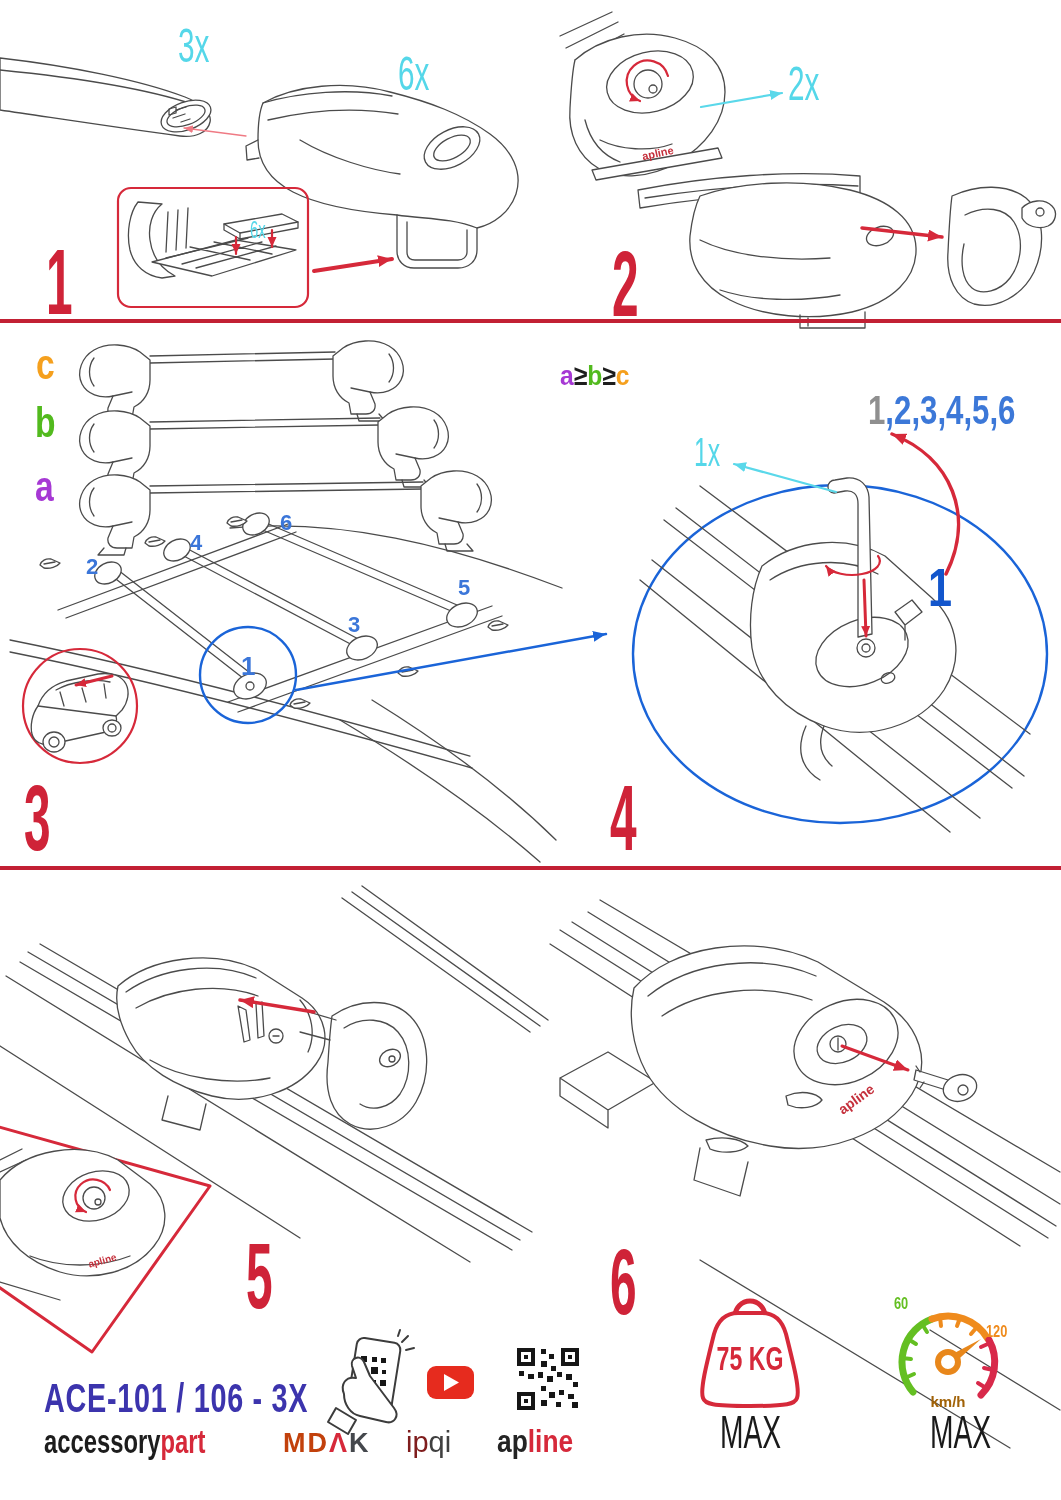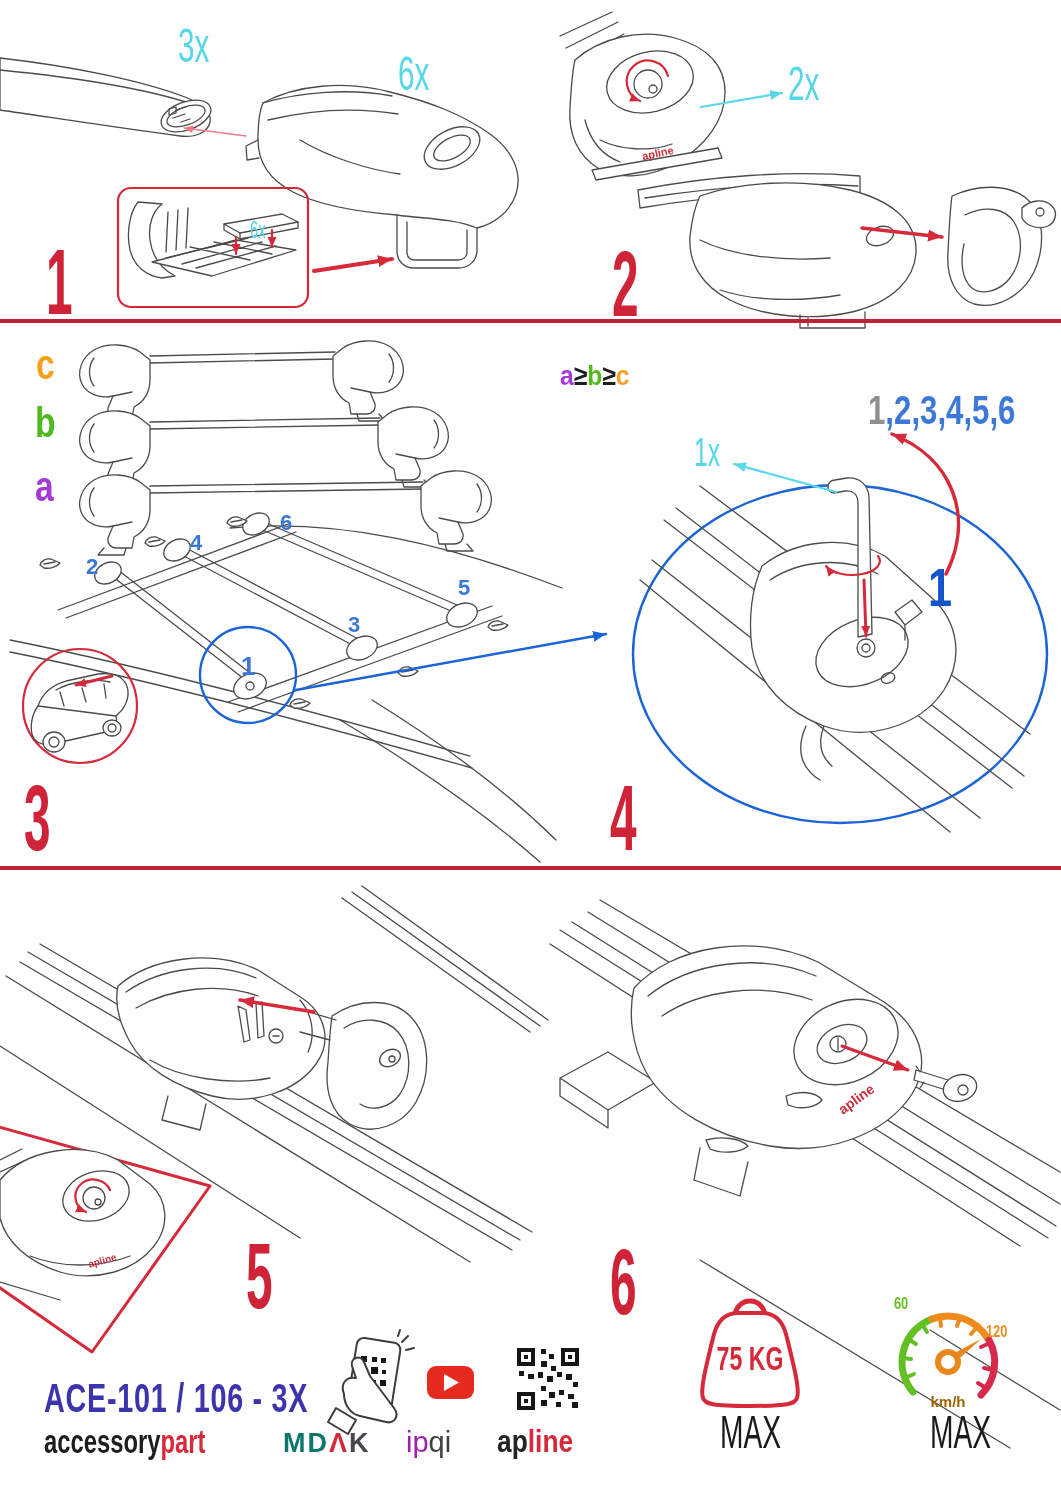--- a/index.html
+++ b/index.html
@@ -356,24 +356,24 @@
   <span class="t" style="left:88px;top:1256px;font-size:10px;font-weight:700;color:#c5303c;transform:rotate(-16deg)">apline</span>
   <span class="t stepnum" style="left:246px;top:1230px">5</span>
   <span class="t" style="left:836px;top:1092px;font-size:14px;font-weight:700;color:#c5303c;transform:rotate(-36deg)">apline</span>
   <span class="t stepnum" style="left:610px;top:1236px">6</span>
 
   <span class="t" style="left:44px;top:1378px;font-size:40px;font-weight:700;color:#3c34ad;letter-spacing:1px;transform:scaleX(.72);transform-origin:top left">ACE-101 / 106 - 3X</span>
   <span class="t" style="left:44px;top:1424px;font-size:34px;font-weight:700;transform:scaleX(.7);transform-origin:top left">
     <span style="color:#1d1d1d">accessory</span><span style="color:#d6293a">part</span>
   </span>
   <span class="t" style="left:283px;top:1430px;font-size:27px;font-weight:700;letter-spacing:2px">
-    <span style="color:#0f766e">MD</span><span style="color:#d6293a">Λ</span><span style="color:#45484d">K</span>
+    <span style="color:#c2410c">MD</span><span style="color:#d6293a">Λ</span><span style="color:#45484d">K</span>
   </span>
   <span class="t" style="left:406px;top:1428px;font-size:29px;font-weight:400">
-    <span style="color:#a21caf">ip</span><span style="color:#404040">qi</span>
+    <span style="color:#7f1d1d">ip</span><span style="color:#404040">qi</span>
   </span>
   <span class="t" style="left:497px;top:1426px;font-size:31px;font-weight:700;transform:scaleX(.85);transform-origin:top left">
     <span style="color:#242424">ap</span><span style="color:#d6293a">line</span>
   </span>
   <span class="t ctr" style="left:700px;top:1342px;width:100px;font-size:33px;font-weight:700;color:#d6293a;transform:scaleX(.7)">75 KG</span>
   <span class="t ctr" style="left:700px;top:1408px;width:100px;font-size:47px;font-weight:400;color:#1a1a1a;transform:scaleX(.6)">MAX</span>
   <span class="t" style="left:894px;top:1296px;font-size:16px;font-weight:700;color:#64bf22;transform:scaleX(.8);transform-origin:top left">60</span>
   <span class="t" style="left:986px;top:1324px;font-size:16px;font-weight:700;color:#ef8b1d;transform:scaleX(.8);transform-origin:top left">120</span>
   <span class="t ctr" style="left:918px;top:1394px;width:60px;font-size:15px;font-weight:700;color:#a16207">km/h</span>
   <span class="t ctr" style="left:918px;top:1408px;width:60px;font-size:47px;font-weight:400;color:#1a1a1a;transform:scaleX(.6)">MAX</span>

